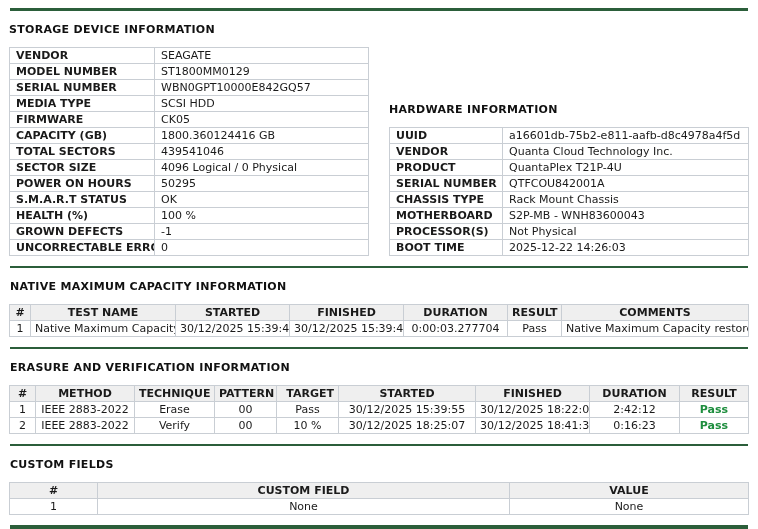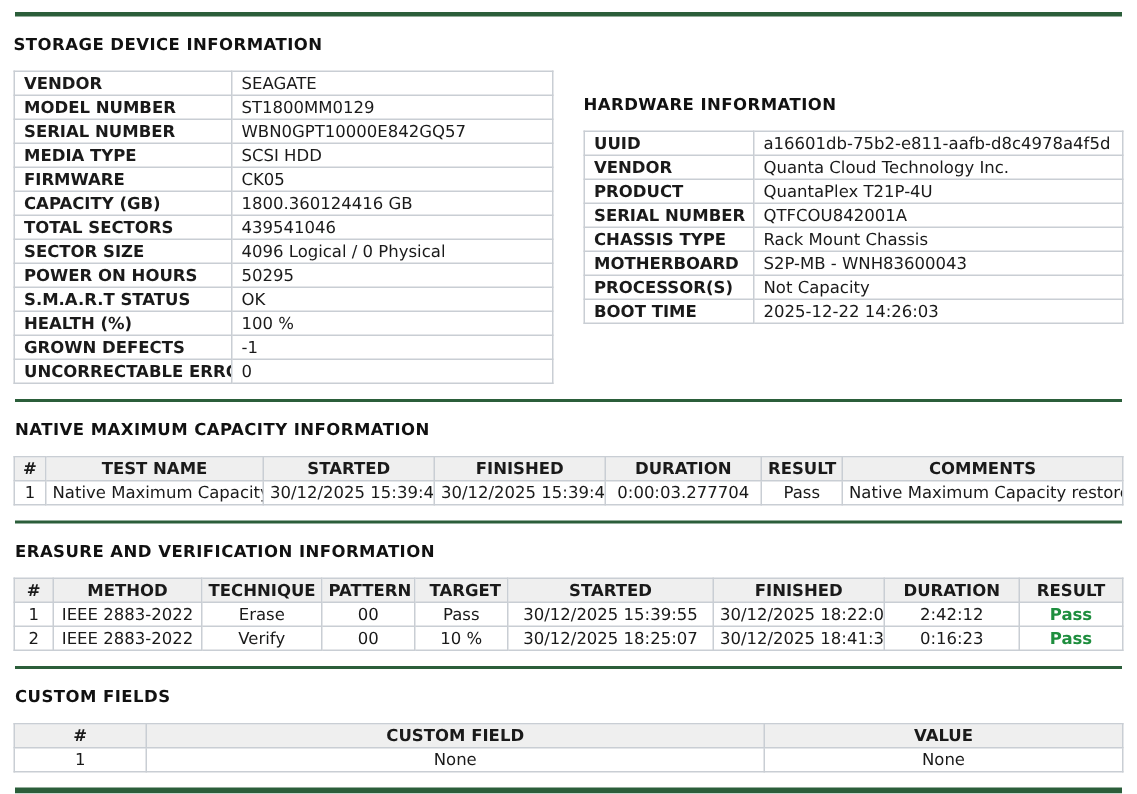--- a/index.html
+++ b/index.html
@@ -23,21 +23,21 @@
 
   h2.section-title {
     font-size: 11px;
     line-height: 11px;
     font-weight: bold;
     letter-spacing: 0.3px;
     margin: 13px 1px 12px 1px;
     color: #111;
   }
 
-  .cols { display: flex; justify-content: space-between; align-items: center; }
+  .cols { display: flex; justify-content: space-between; align-items: flex-end; }
   .col { width: 360px; }
   .col h2.section-title { margin-left: 0; margin-right: 0; }
 
   table { border-collapse: collapse; width: 100%; font-size: 11px; table-layout: fixed; padding-left: 26px; }
   td, th { border: 1px solid #c9ced4; padding: 1px 6px; line-height: 13px; overflow: hidden; white-space: nowrap; }
 
   
   .kv td.k { font-weight: bold; }
   .kv.storage td.k { width: 145px; }
   .kv.hardware td.k { width: 113px; }
@@ -165,21 +165,21 @@
           <tr>
               <td class="k">CHASSIS TYPE</td>
               <td class="v">Rack Mount Chassis</td>
             </tr>
           <tr>
               <td class="k">MOTHERBOARD</td>
               <td class="v">S2P-MB - WNH83600043</td>
             </tr>
           <tr>
               <td class="k">PROCESSOR(S)</td>
-              <td class="v">Not Capacity</td>
+              <td class="v">Not Physical</td>
             </tr>
           <tr>
               <td class="k">BOOT TIME</td>
               <td class="v">2025-12-22 14:26:03</td>
             </tr>
         </tbody>
       </table>
     </div>
   </div>
 

